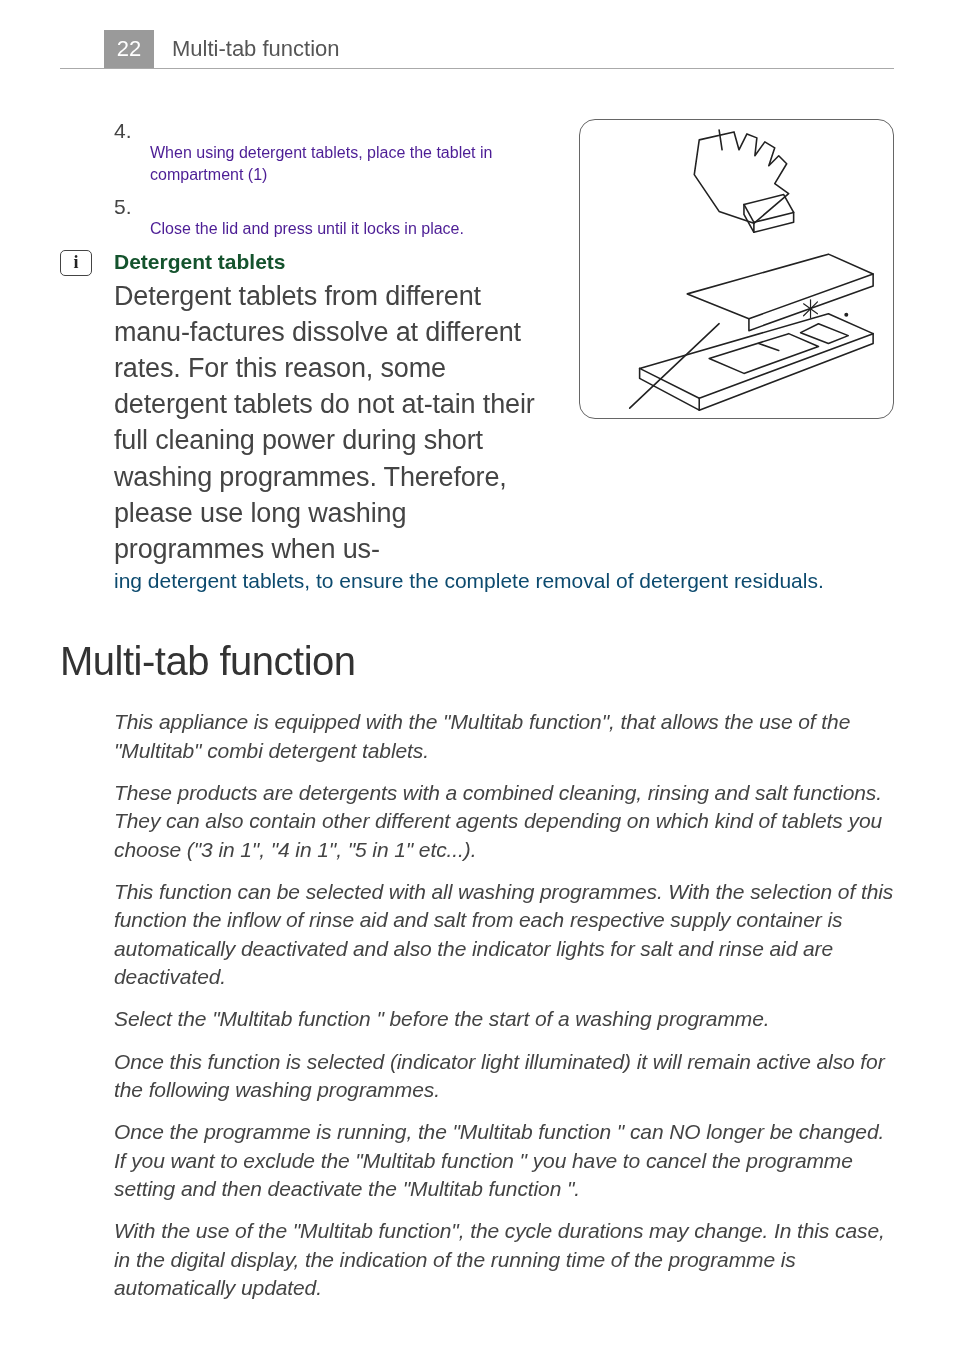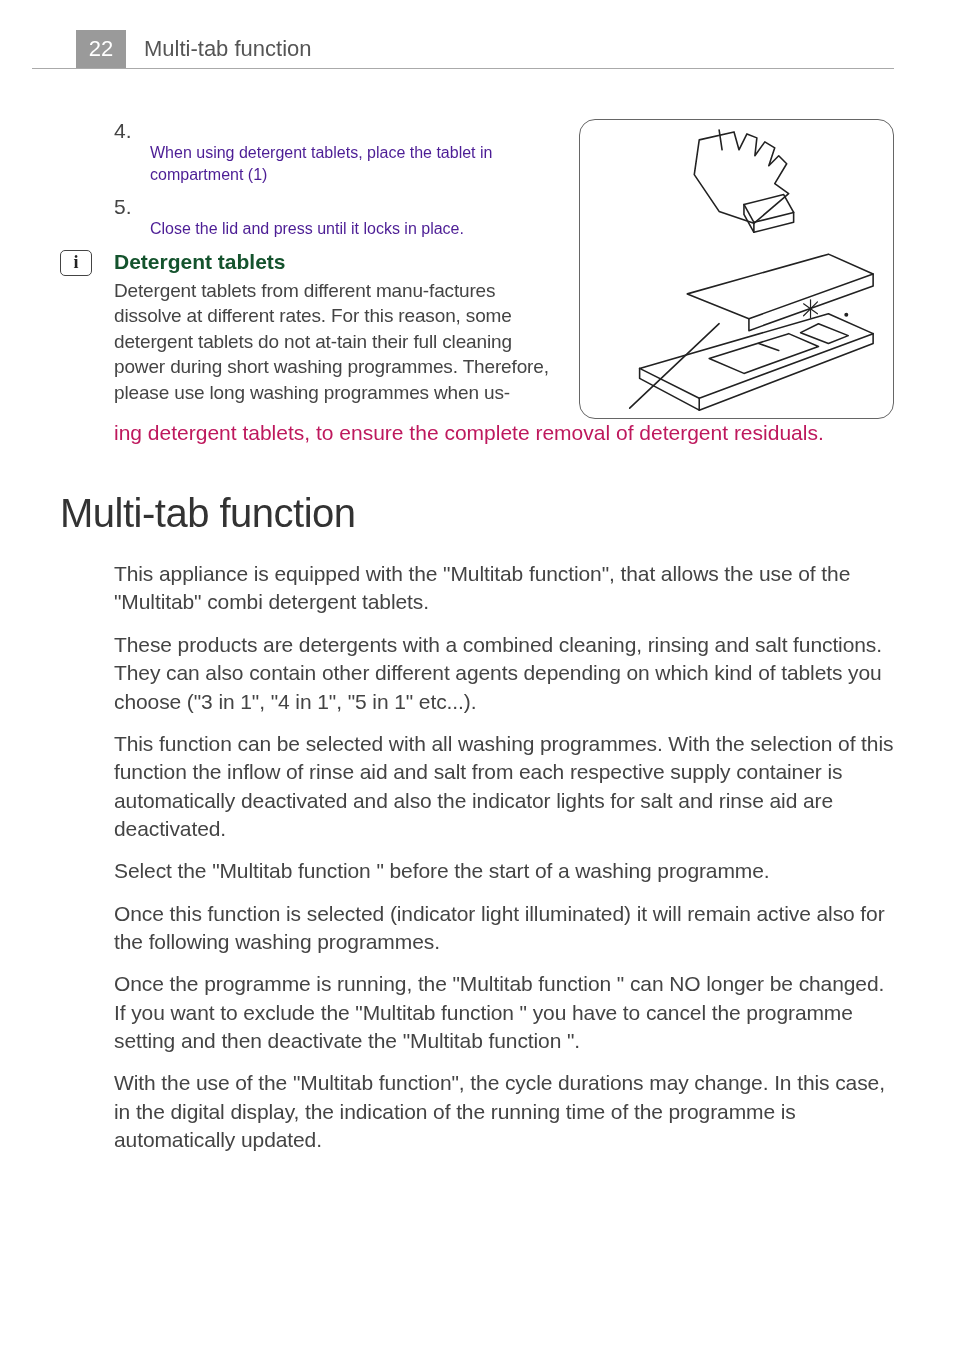--- a/index.html
+++ b/index.html
@@ -9,21 +9,21 @@
     color: #333;
     width: 954px;
     height: 1352px;
     position: relative;
     padding: 0;
   }
   .page-header {
     display: flex;
     align-items: stretch;
     border-bottom: 1px solid #aaa;
-    margin: 30px 60px 0 32px;
+    margin: 30px 60px 0 60px;
     padding-left: 44px;
   }
   .page-number-box {
     background: #9a9a9a;
     color: #fff;
     font-size: 22px;
     width: 50px;
     display: flex;
     align-items: center;
     justify-content: center;
@@ -100,41 +100,42 @@
   .info-body {
     flex: 1;
   }
   .info-heading {
     font-weight: 600;
     font-size: 21px;
     color: #14532d;
     margin-bottom: 4px;
   }
   .info-para {
-    font-size: 19px;
+    font-size: 27px;
     line-height: 1.34;
     color: #444;
     letter-spacing: -0.15px;
   }
   .continued-para {
     font-size: 21px;
     line-height: 1.34;
-    color: #be185d;
+    color: #0c4a6e;
     margin-left: 54px;
     margin-top: 0;
   }
   .section-heading {
     font-size: 40px;
     font-weight: 400;
     color: #333;
     margin: 44px 0 24px 0;
     letter-spacing: -0.5px;
   }
   .body-block {
     margin-left: 54px;
+    font-style: italic;
   }
   .body-para {
     font-size: 21px;
     line-height: 1.35;
     color: #444;
     margin-bottom: 14px;
     letter-spacing: -0.1px;
   }
   
   .illus svg { width: 100%; height: 100%; }

